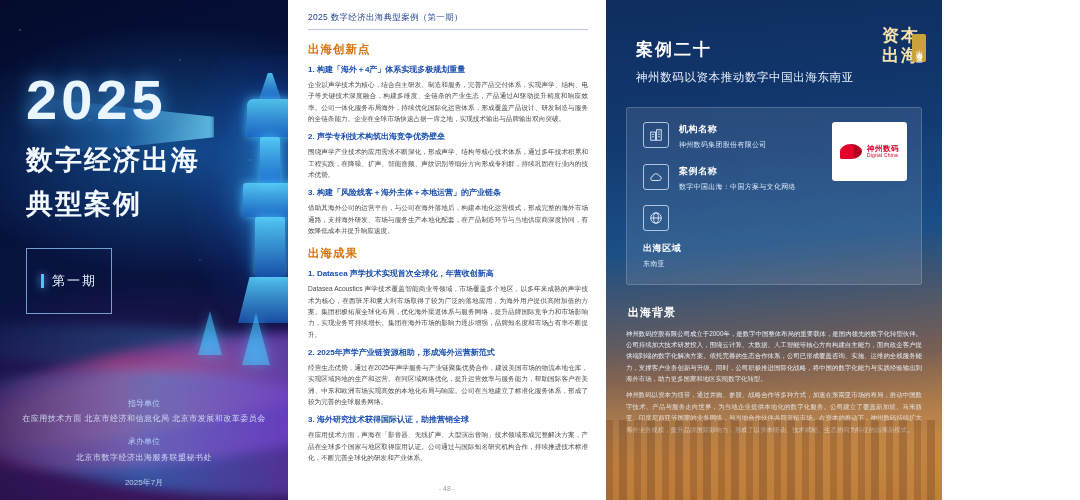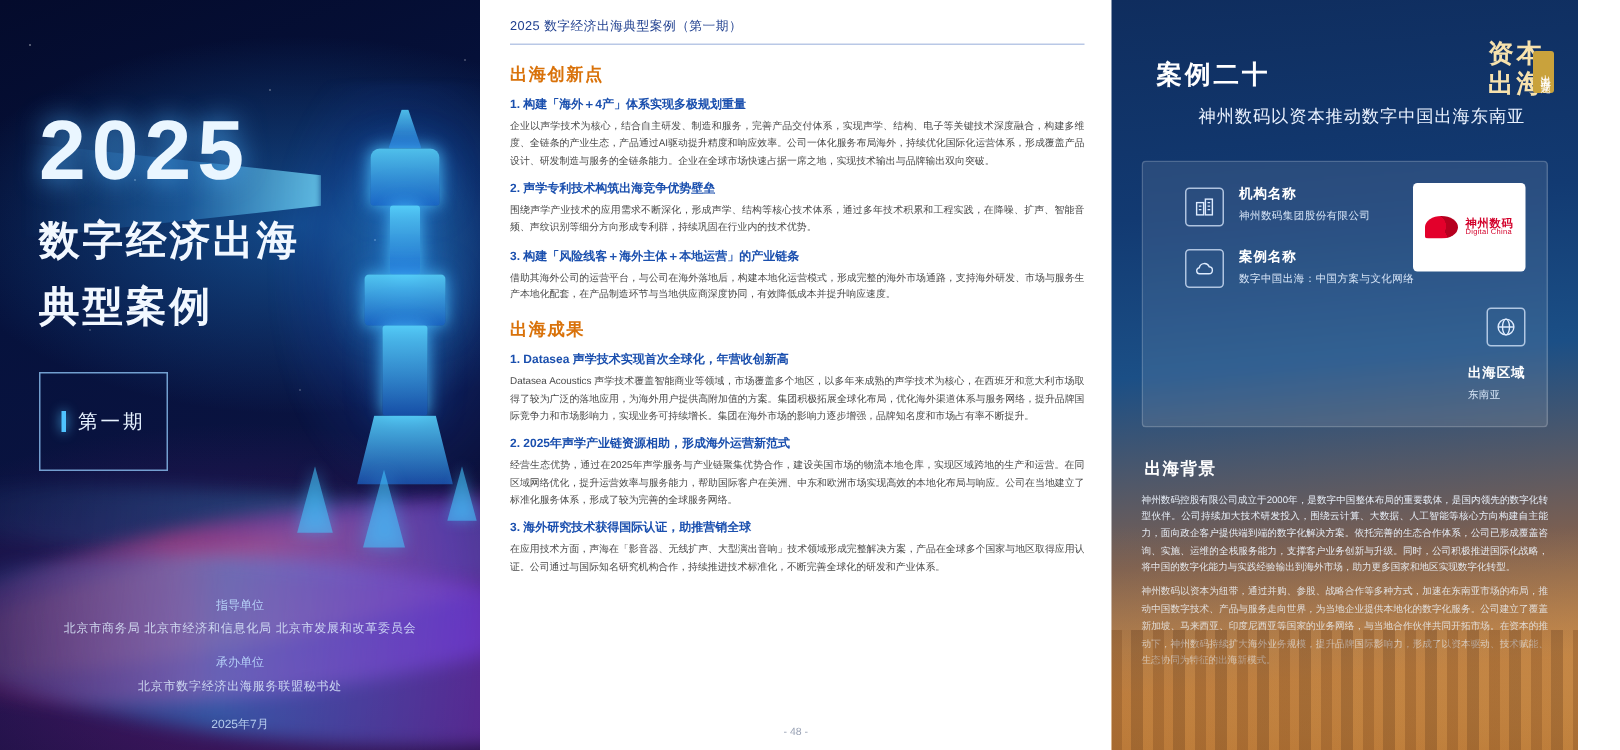--- a/index.html
+++ b/index.html
@@ -16,21 +16,21 @@
   .page {
     position: relative;
     width: 1080px;
     height: 500px;
     display: flex;
   }
 
   
   .cover {
     position: relative;
-    width: 320px;
+    width: 288px;
     height: 500px;
     overflow: hidden;
     background:
       radial-gradient(ellipse 340px 180px at 62% 30%, rgba(30,120,200,0.55) 0%, rgba(10,30,80,0.0) 70%),
       radial-gradient(ellipse 420px 240px at 50% 90%, rgba(120,30,140,0.55) 0%, rgba(10,20,60,0) 70%),
       linear-gradient(160deg, #040b2c 0%, #06123d 35%, #0a1340 60%, #120d35 100%);
   }
   .cover .stars {
     position: absolute; inset: 0;
     background-image:
@@ -164,21 +164,21 @@
     font-size: 8px;
     line-height: 1.9;
   }
   .cover-foot .cf-lbl { color: rgba(190,220,255,.9); }
   .cover-foot .cf-row { letter-spacing: .5px; }
   .cover-foot .cf-date { margin-top: 10px; font-size: 8px; color: rgba(210,232,255,.8); }
 
   
   .textpage {
     position: relative;
-    width: 421px;
+    width: 318px;
     height: 500px;
     background: #ffffff;
     padding: 12px 18px 0 20px;
     box-sizing: border-box;
   }
   .tp-header {
     font-size: 8.5px;
     color: #1f3f8f;
     letter-spacing: .3px;
     padding-bottom: 5px;
@@ -211,21 +211,21 @@
     left: 0; right: 0;
     bottom: 8px;
     text-align: center;
     font-size: 7px;
     color: #9aa3b5;
   }
 
   
   .casepage {
     position: relative;
-    width: 311px;
+    width: 336px;
     height: 500px;
     overflow: hidden;
     background: linear-gradient(175deg, #0f2d5e 0%, #123a72 28%, #1b4f86 48%, #7a5f52 72%, #c98a4a 88%, #e0a85c 100%);
   }
   .cp-city {
     position: absolute;
     left: 0; right: 0; bottom: 0;
     height: 150px;
     background:
       linear-gradient(0deg, rgba(180,110,45,.65) 0%, rgba(200,140,70,.25) 45%, rgba(200,150,80,0) 100%);
@@ -247,21 +247,20 @@
     font-size: 17px;
     font-weight: bold;
     color: #ffffff;
     letter-spacing: 2px;
   }
   .cp-casetitle {
     margin-top: 9px;
     font-size: 11.5px;
     color: #eaf2ff;
     letter-spacing: .6px;
-    margin-left: 28px;
   }
   .cp-badge {
     position: absolute;
     right: 22px;
     top: 26px;
     text-align: left;
     color: #f3d79a;
   }
   .cp-badge .bl {
     font-size: 17px;
@@ -306,21 +305,21 @@
   .cp-logo .swoosh {
     width: 22px; height: 15px;
     background: radial-gradient(circle at 30% 45%, #e3002b 0 42%, rgba(227,0,43,0) 43%),
                 linear-gradient(70deg, #e3002b 0 55%, #b6001f 55% 100%);
     border-radius: 50% 50% 50% 10%;
   }
   .cp-logo .ltxt { line-height: 1.1; }
   .cp-logo .lcn { font-size: 7.5px; color: #d3002a; font-weight: bold; letter-spacing: .5px;}
   .cp-logo .len { font-size: 5px; color: #d3002a; letter-spacing: .2px; }
 
-  .cp-row { display: flex; align-items: flex-end; gap: 10px; margin-bottom: 13px; margin-left: 12px; }
+  .cp-row { display: flex; align-items: flex-start; gap: 10px; margin-bottom: 13px; }
   .cp-row:last-child { margin-bottom: 0; flex-direction: column; }
   .cp-ico {
     width: 24px; height: 24px;
     flex: 0 0 24px;
     border: 1px solid rgba(220,235,255,.75);
     border-radius: 3px;
     display: flex; align-items: center; justify-content: center;
   }
   .cp-ico svg { width: 14px; height: 14px; }
   .cp-rt { padding-top: 1px; }
@@ -375,21 +374,21 @@
 
     <div class="cover-title">
       <div class="cv-year">2025</div>
       <div class="cv-l1">数字经济出海</div>
       <div class="cv-l2">典型案例</div>
       <div class="cv-issue">第一期</div>
     </div>
 
     <div class="cover-foot">
       <div class="cf-lbl">指导单位</div>
-      <div class="cf-row">北京市商务局 北京市经济和信息化局    北京市发展和改革委员会</div>
+      <div class="cf-row">在应用技术方面 北京市经济和信息化局    北京市发展和改革委员会</div>
       <div class="cf-lbl" style="margin-top:8px">承办单位</div>
       <div class="cf-row">北京市数字经济出海服务联盟秘书处</div>
       <div class="cf-date">2025年7月</div>
     </div>
   </div>
 
   <div class="textpage">
     <div class="tp-header">2025 数字经济出海典型案例（第一期）</div>
 
     <div class="tp-h2">出海创新点</div>

